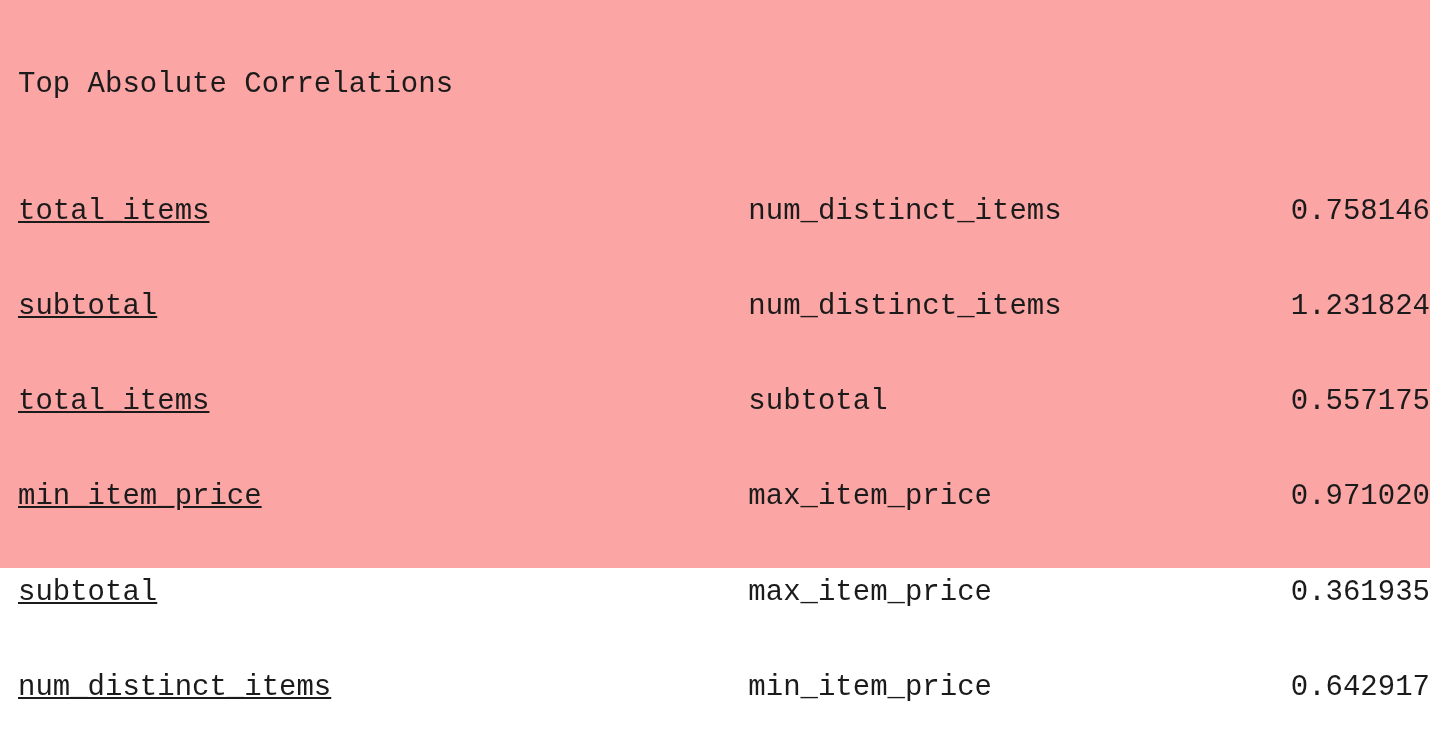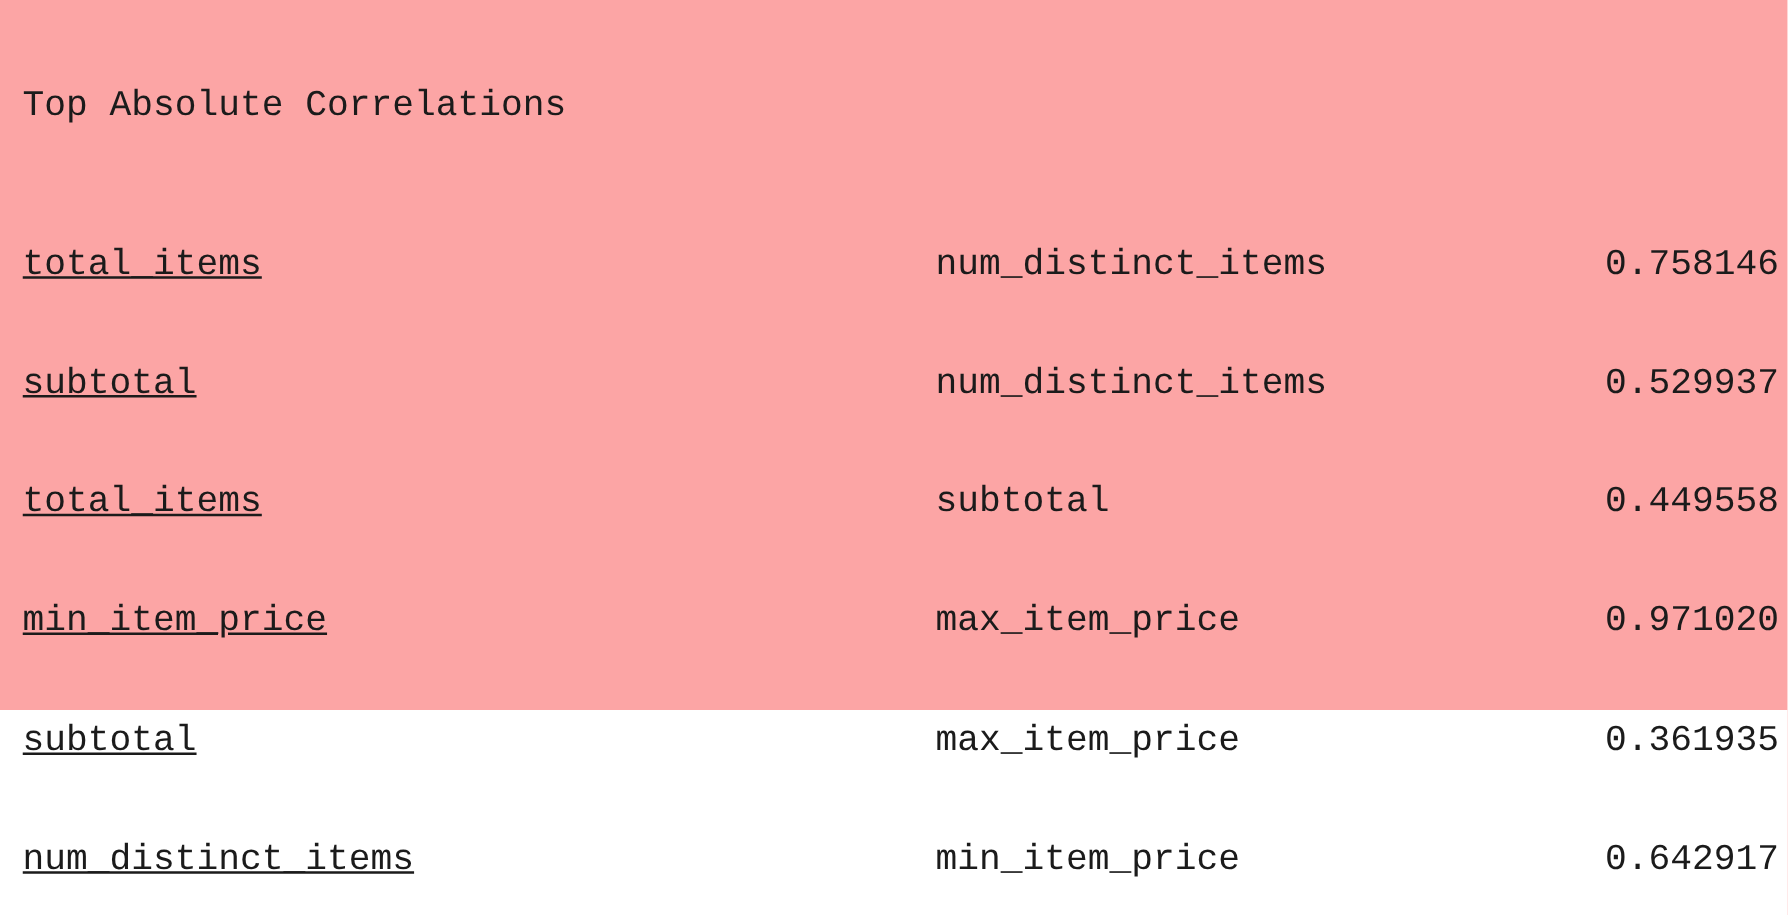--- a/index.html
+++ b/index.html
@@ -19,31 +19,31 @@
     font-size: 29px;
     line-height: 31.7px;
     color: #1b1b1b;
     background: #fca5a5;
     white-space: pre;
   }
   .line { height: 31.7px; }
   .row { display: flex; height: 31.7px; }
   .c1 { display: inline-block; width: 45ch; overflow: hidden; text-decoration: underline; }
   .c2 { display: inline-block; width: 33ch; overflow: hidden; }
-  .val { display: inline-block; width: 9ch; overflow: hidden; }
+  .val { display: inline-block; width: 9ch; text-align: right; overflow: hidden; }
 </style>
 </head>
 <body>
 
 <div class="console">
   <div class="line">Top Absolute Correlations</div>
 
   <div class="row"><span class="c1">total_items</span><span class="c2">num_distinct_items</span><span class="val">0.758146</span></div>
-  <div class="row"><span class="c1">subtotal</span><span class="c2">num_distinct_items</span><span class="val">0.529937</span></div>
-  <div class="row"><span class="c1">total_items</span><span class="c2">subtotal</span><span class="val">0.449558</span></div>
+  <div class="row"><span class="c1">subtotal</span><span class="c2">num_distinct_items</span><span class="val">1.231824</span></div>
+  <div class="row"><span class="c1">total_items</span><span class="c2">subtotal</span><span class="val">0.557175</span></div>
   <div class="row"><span class="c1">min_item_price</span><span class="c2">max_item_price</span><span class="val">0.971020</span></div>
   <div class="row"><span class="c1">subtotal</span><span class="c2">max_item_price</span><span class="val">0.361935</span></div>
   <div class="row"><span class="c1">num_distinct_items</span><span class="c2">min_item_price</span><span class="val">0.642917</span></div>
   
   
   
   
   
   
   

